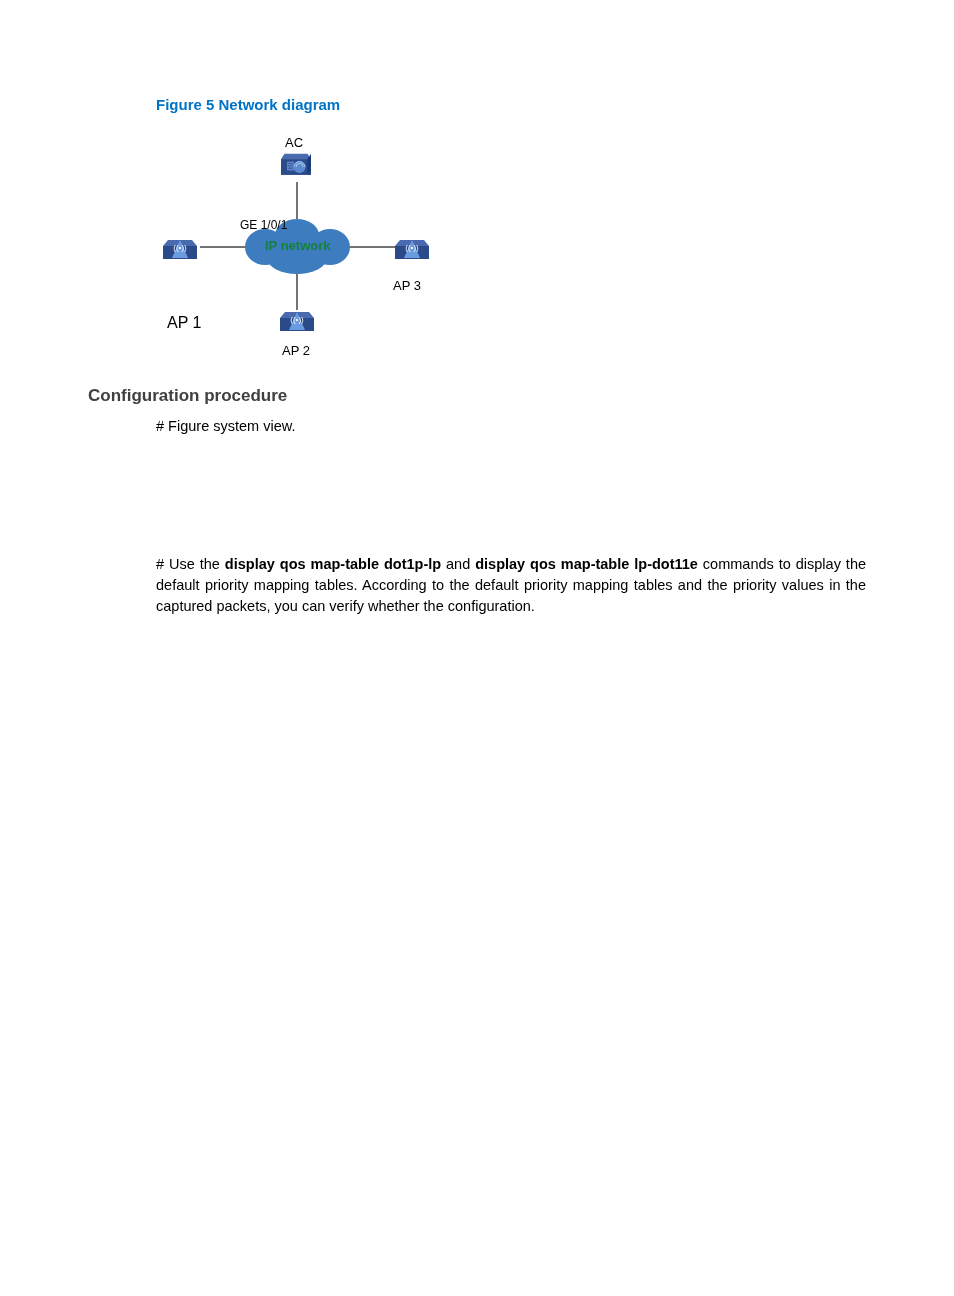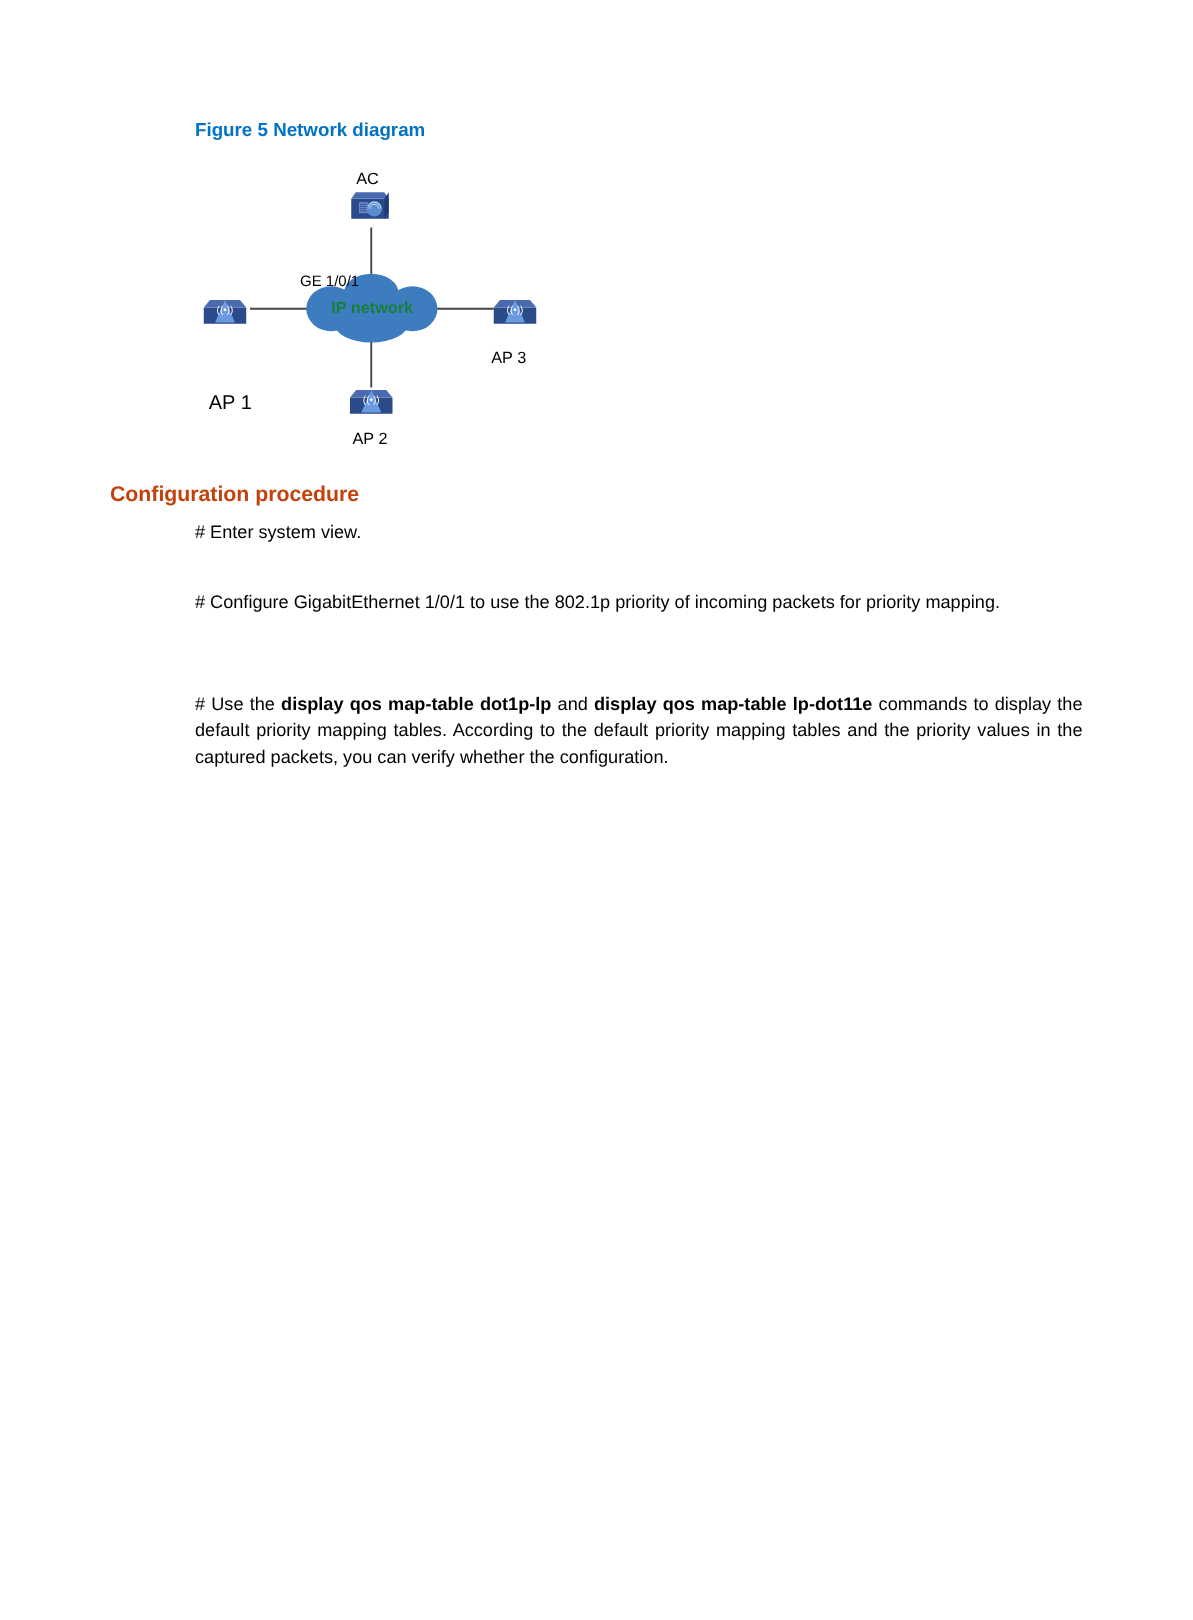--- a/index.html
+++ b/index.html
@@ -62,21 +62,21 @@
   .ap1-label { position: absolute; left: 167px; top: 278px; font-size: 16px; margin-top: 36px; }
   .ap2-label { position: absolute; left: 282px; top: 343px; font-size: 13px; }
   .ap3-label { position: absolute; left: 393px; top: 278px; font-size: 13px; }
   .line { stroke: #444; stroke-width: 1.5; }
   .section-heading {
     position: absolute;
     left: 88px;
     top: 386px;
     font-size: 17px;
     font-weight: bold;
-    color: #c2410c;
+    color: #404040;
   }
   .body-text {
     font-size: 14.5px;
     line-height: 1.45;
     color: #000;
     text-align: justify;
   }
   .p1 { position: absolute; left: 156px; top: 416px; width: 710px; }
   .p2 { position: absolute; left: 156px; top: 472px; width: 710px; }
   .p3 { position: absolute; left: 156px; top: 554px; width: 710px; }
@@ -155,21 +155,20 @@
   <svg class="ap-icon" style="left:277px;top:308px;" viewBox="0 0 40 28">
     <polygon points="3,10 37,10 37,23 3,23" fill="#2a4a8a"></polygon>
     <polygon points="3,10 37,10 32,4 8,4" fill="#4a6ab0"></polygon>
     <polygon points="20,4 12,22 28,22" fill="#6a9ae0"></polygon>
     <text x="20" y="14" font-size="8" fill="#fff" text-anchor="middle">((•))</text>
   </svg>
   <div class="ap2-label">AP 2</div>
 
   <div class="section-heading">Configuration procedure</div>
 
-  <div class="body-text p1"># Enter system view.</div>
+  <div class="body-text p1"># Figure system view.</div>
 
-  <div class="body-text p2"># Configure GigabitEthernet 1/0/1 to use the 802.1p priority of incoming packets for priority mapping.</div>
 
   <div class="body-text p3">
     <span># Use the </span><span class="bold">display qos map-table dot1p-lp</span><span> and </span><span class="bold">display qos map-table lp-dot11e</span><span> commands to display the default priority mapping tables. According to the default priority mapping tables and the priority values in the captured packets, you can verify whether the configuration.</span>
   </div>
 
 </div>
 
 </body></html>

